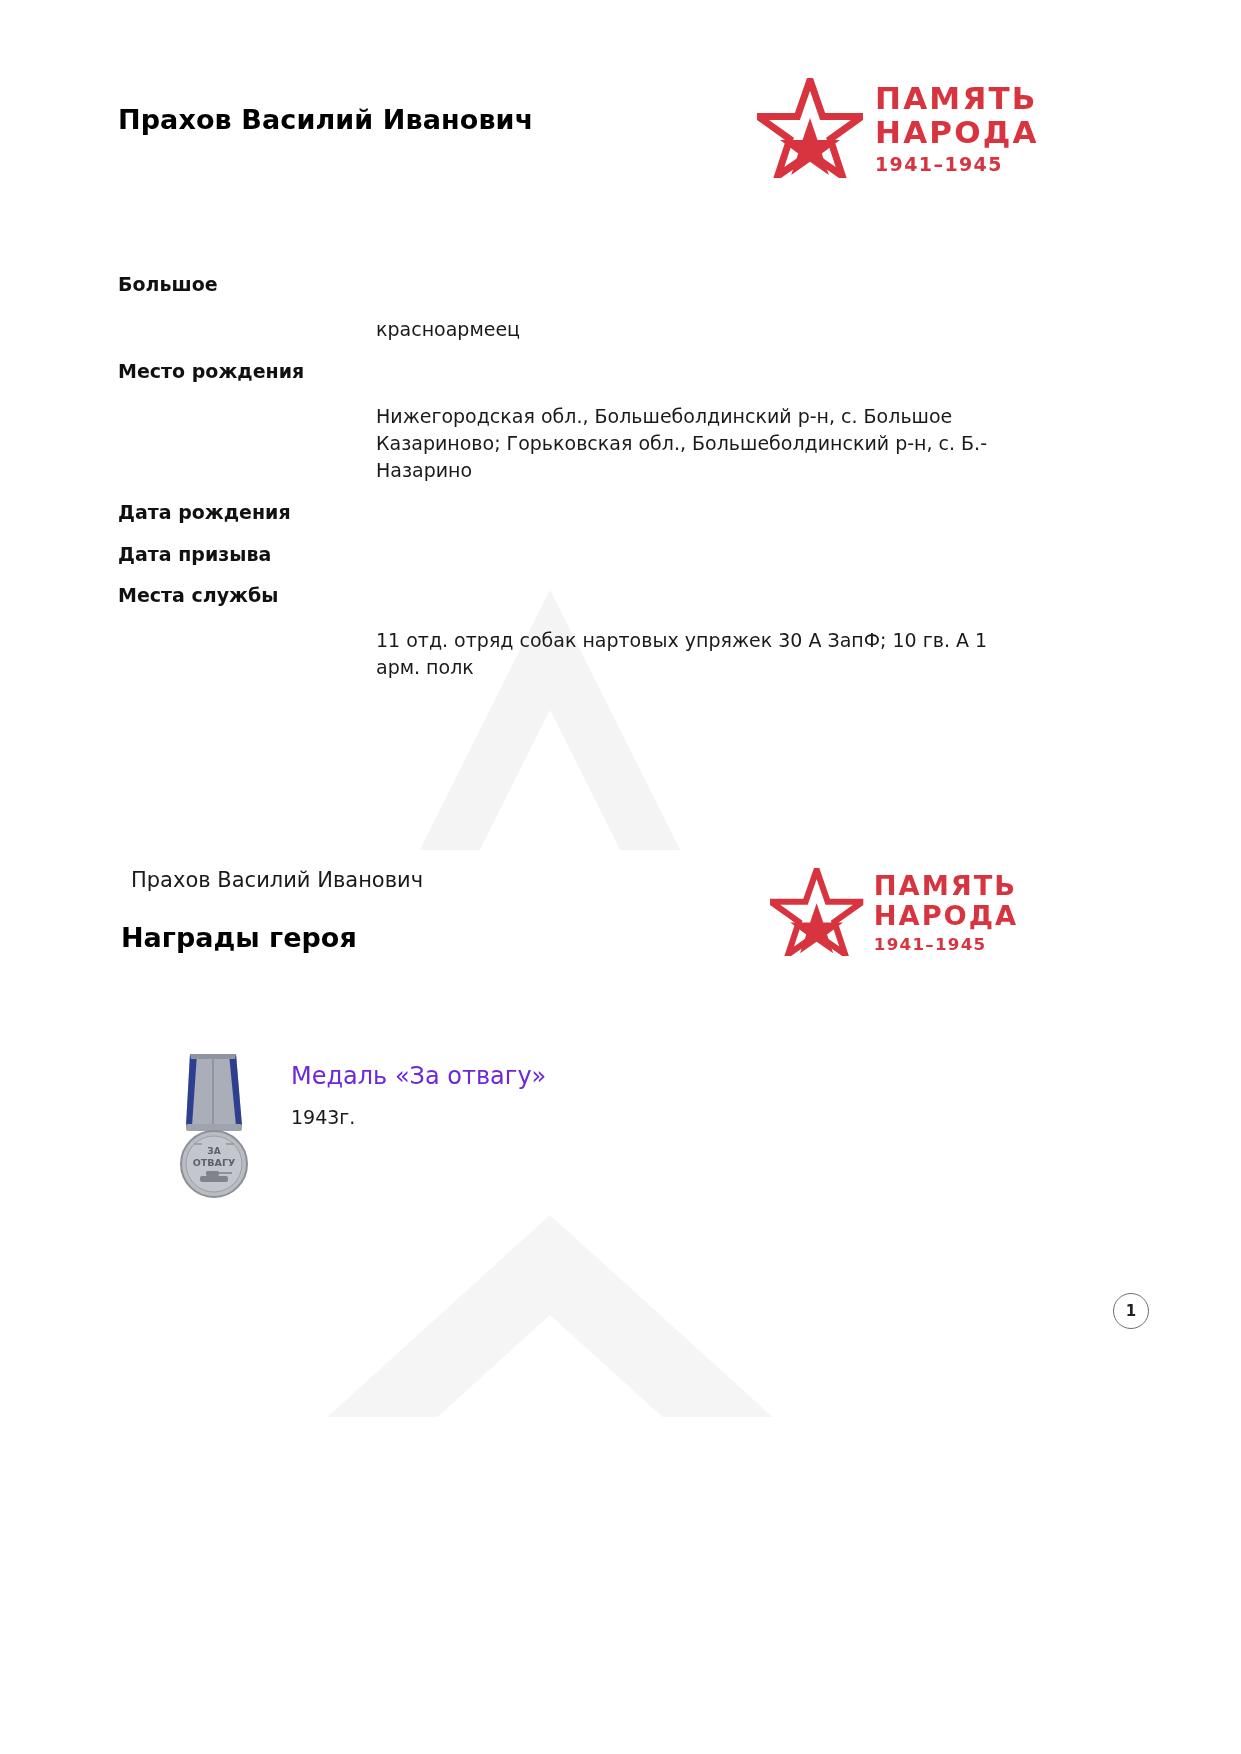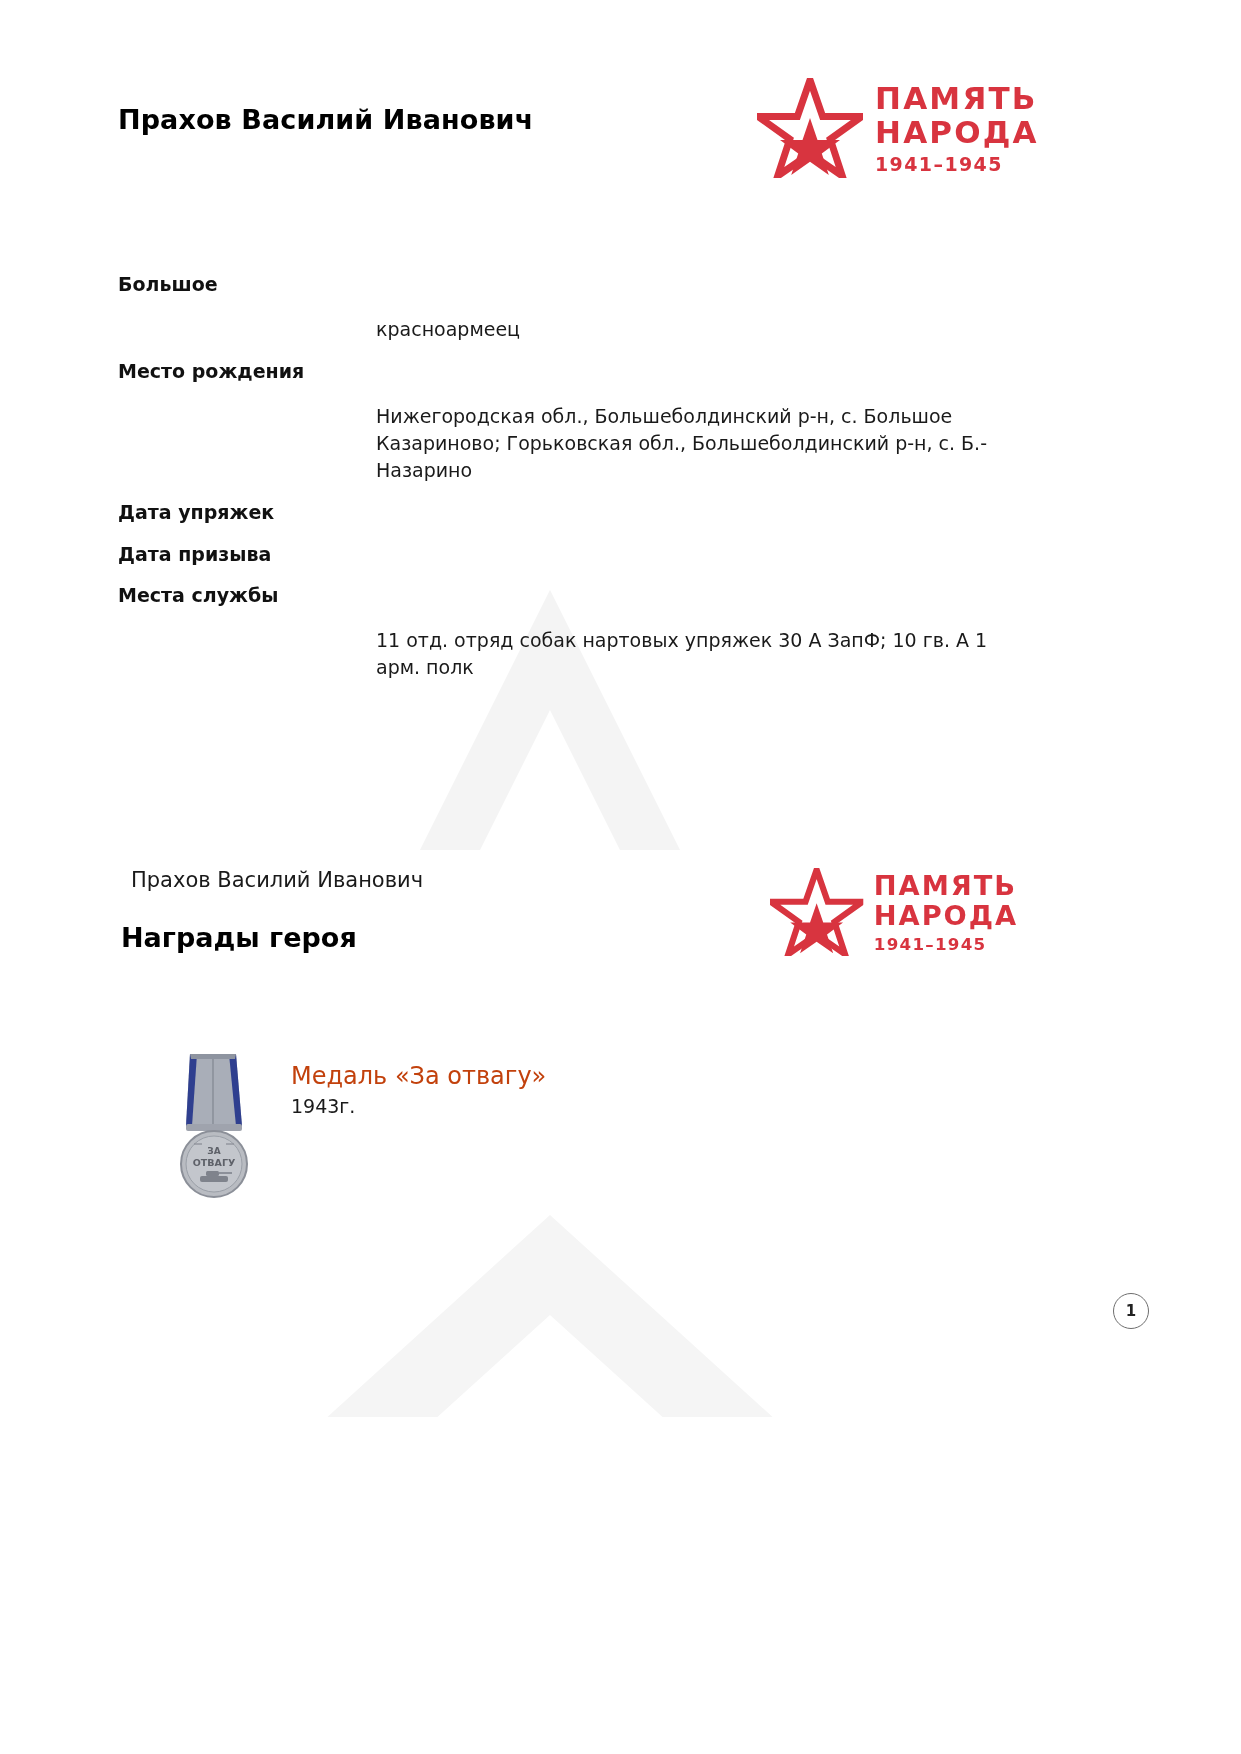--- a/index.html
+++ b/index.html
@@ -140,25 +140,25 @@
   }
   .award-medal {
     width: 86px;
     height: 150px;
     flex: 0 0 auto;
   }
   .award-medal svg { display:block; width:100%; height:100%; }
   .award-text { margin-left: 35px; padding-top: 9px; }
   .award-name {
     font-size: 24px;
-    color: #c2410c;
+    color: #6d28d9;
     line-height: 1.25;
   }
   .award-year {
-    margin-top: 4px;
+    margin-top: 15px;
     font-size: 19px;
     color: #1a1a1a;
   }
 
   
   .page-number {
     position: absolute;
     right: 92px;
     bottom: 88px;
     width: 34px;
@@ -213,21 +213,21 @@
       <div class="info-label">Большое</div>
       <div class="info-value">красноармеец</div>
     </div>
 
     <div class="info-row">
       <div class="info-label">Место рождения</div>
       <div class="info-value">Нижегородская обл., Большеболдинский р-н, с. Большое Казариново; Горьковская обл., Большеболдинский р-н, с. Б.-Назарино</div>
     </div>
 
     <div class="info-row">
-      <div class="info-label">Дата упряжек</div>
+      <div class="info-label">Дата рождения</div>
     </div>
 
     <div class="info-row">
       <div class="info-label">Дата призыва</div>
     </div>
 
     <div class="info-row">
       <div class="info-label">Места службы</div>
       <div class="info-value">11 отд. отряд собак нартовых упряжек 30 А ЗапФ; 10 гв. А 1 арм. полк</div>
     </div>

